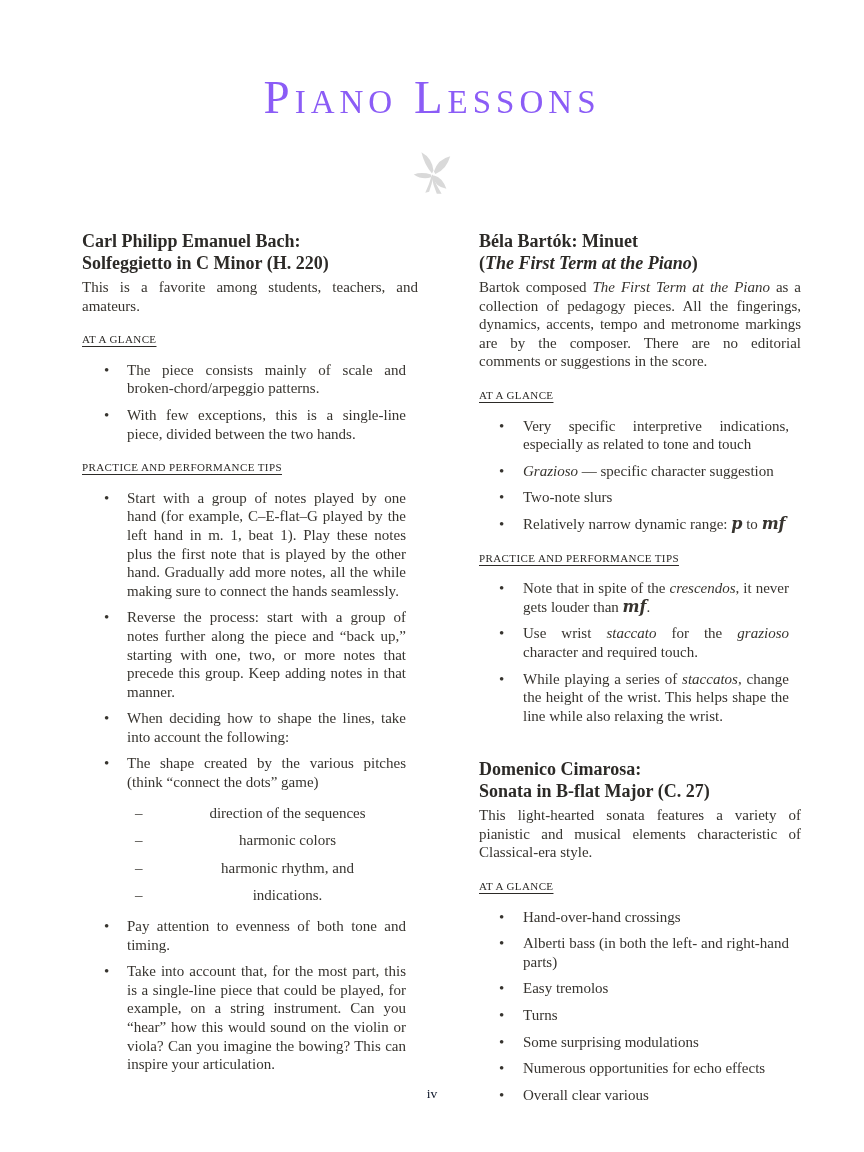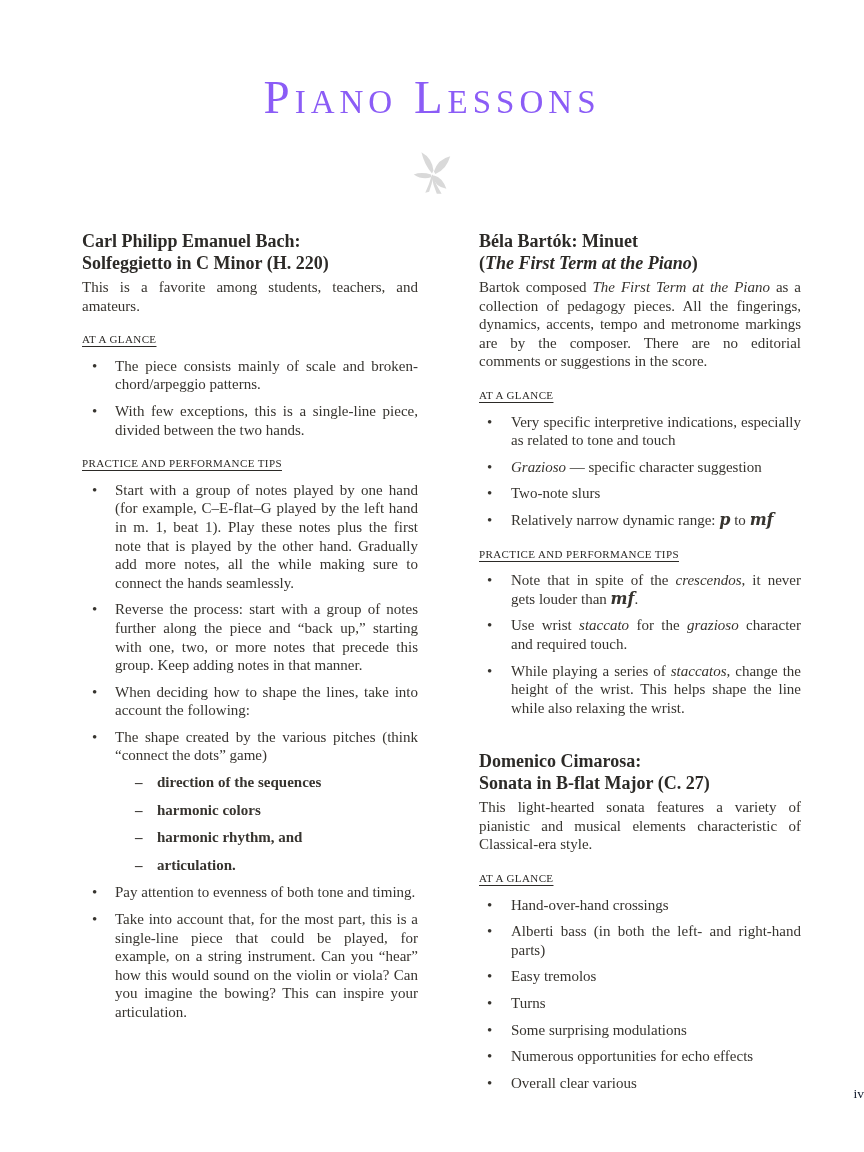--- a/index.html
+++ b/index.html
@@ -25,42 +25,42 @@
   .piece-block + .piece-block { margin-top:34px; }
 
   .piece-heading { font-size:18px; line-height:21.5px; font-weight:700; color:#2c2a27; }
   .piece-intro   { margin:4px 0 0 0; text-align:justify; }
 
   .sec-heading {
     margin:15px 0 8px 0; font-size:11px; letter-spacing:0.4px;
     color:#2c2a27; text-decoration:underline; text-underline-offset:3px;
   }
 
-  .blist { margin:0; }
+  .blist { margin:12px; }
   .blist .item {
     position:relative; padding-left:33px; margin-bottom:8px; text-align:justify;
   }
   .blist .item::before { content:"\2022"; position:absolute; left:10px; top:0; }
   .col-right .blist .item { padding-left:32px; }
   .col-right .blist .item::before { left:8px; }
 
   .sublist { margin:2px 0 8px 0; }
   .sublist .item {
-    position:relative; padding-left:75px; margin-bottom:9px; text-align:left;font-weight:bold;
+    position:relative; padding-left:75px; margin-bottom:9px; text-align:center;
   }
   .sublist .item::before { content:"\2013"; position:absolute; left:53px; top:0; }
 
   .seg-r  { font-style:normal; }
   .seg-i  { font-style:italic; }
   .seg-dyn { font-style:italic; font-weight:700; font-family:"DejaVu Serif", serif; font-size:16px; }
   .piece-heading .seg-i { font-style:italic; }
 
   .page-number {
     position:absolute; top:1086px; left:0; width:100%;
-    text-align:right; font-size:13.5px; color:#0f172a;
+    text-align:center; font-size:13.5px; color:#0f172a;
   }
 </style>
 </head>
 <body>
 
 <div class="page">
 
   <div class="title">Piano Lessons</div>
 
   <div class="ornament">
@@ -96,21 +96,21 @@
       <div class="blist">
         <div class="item">Start with a group of notes played by one hand (for example, C–E-flat–G played by the left hand in m. 1, beat 1). Play these notes plus the first note that is played by the other hand. Gradually add more notes, all the while making sure to connect the hands seamlessly.</div>
         <div class="item">Reverse the process: start with a group of notes further along the piece and “back up,” starting with one, two, or more notes that precede this group. Keep adding notes in that manner.</div>
         <div class="item">When deciding how to shape the lines, take into account the following:</div>
         <div class="item">The shape created by the various pitches (think “connect the dots” game)</div>
       </div>
       <div class="sublist">
         <div class="item">direction of the sequences</div>
         <div class="item">harmonic colors</div>
         <div class="item">harmonic rhythm, and</div>
-        <div class="item">articulation.</div>
+        <div class="item">indications.</div>
       </div>
       <div class="blist">
         <div class="item">Pay attention to evenness of both tone and timing.</div>
         <div class="item">Take into account that, for the most part, this is a single-line piece that could be played, for example, on a string instrument. Can you “hear” how this would sound on the violin or viola? Can you imagine the bowing? This can inspire your articulation.</div>
       </div>
     </div>
   </div>
 
   <div class="col col-right">
     <div class="piece-block">

